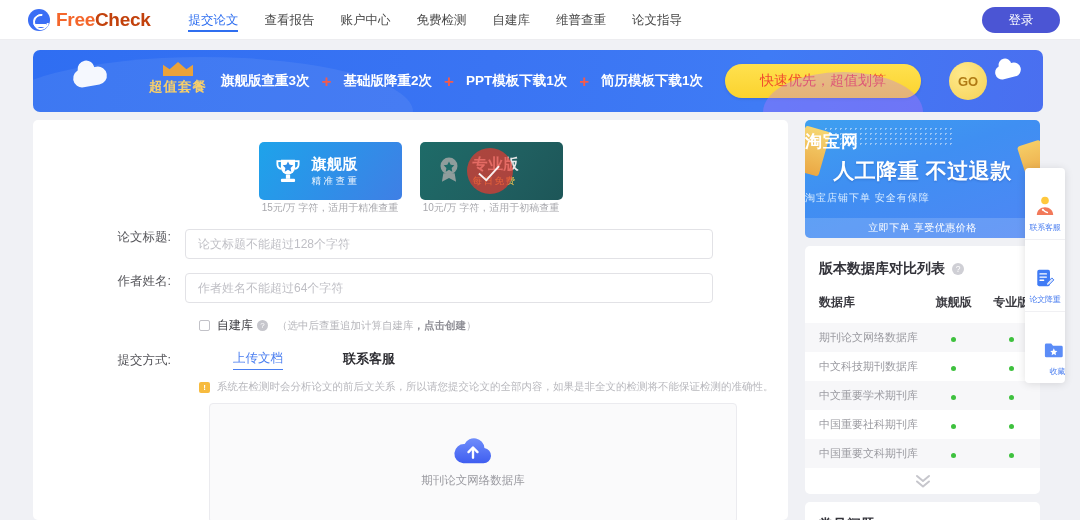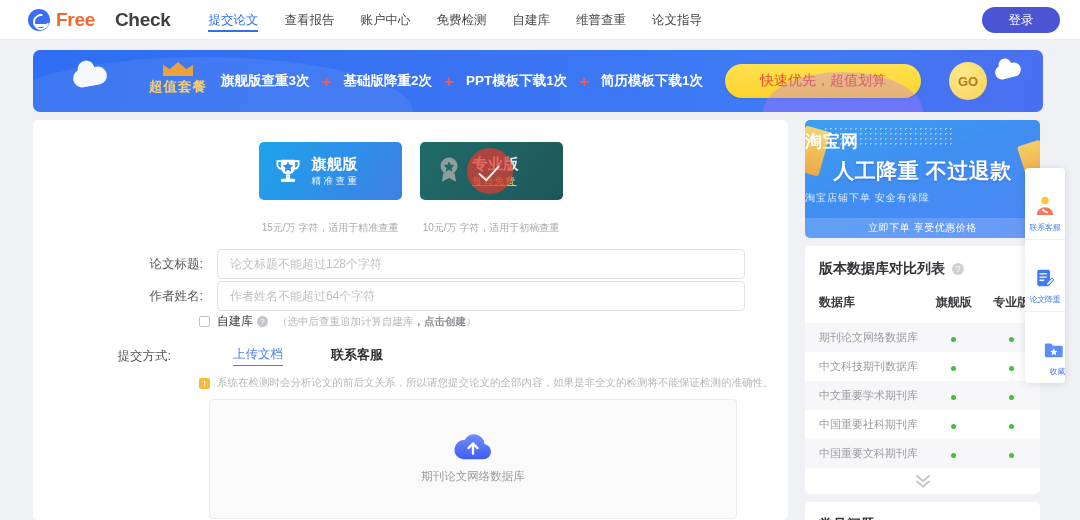--- a/index.html
+++ b/index.html
@@ -29,21 +29,21 @@
     width: 12px; height: 12px; border-radius: 50%;
     border: 2.5px solid #fff; border-right-color: transparent;
     transform: rotate(-35deg);
   }
   .logo-mark::after {
     content: ""; position: absolute; left: 7px; bottom: 4px;
     width: 11px; height: 2.5px; background: #fff;
   }
   .logo-text { font-size: 19px; font-weight: bold; letter-spacing: -0.3px; }
   .logo-free { color: #f4662b; }
-  .logo-check { color: #404040; margin-left: 20px; }
+  .logo-check { color: #c2410c; }
 
   .nav { display: flex; align-items: center; margin-left: 38px; height: 40px; }
   .nav-item {
     font-size: 12.5px; color: #4a4a4a; margin-right: 26px;
     cursor: pointer; height: 40px; line-height: 40px; position: relative;
     white-space: nowrap;
   }
   .nav-item.active { color: #2f6ff0; }
   .nav-item.active::after {
     content: ""; position: absolute; left: 0; right: 0; bottom: 8px;
@@ -138,41 +138,41 @@
     display: flex; align-items: center; padding-left: 12px;
     position: relative; cursor: pointer; overflow: hidden;
   }
   .ver-flag { background: linear-gradient(125deg,#1ea3ea 0%,#2f8fe8 55%,#3f7fe5 100%); }
   .ver-pro  { background: linear-gradient(125deg,#1e6b68 0%,#205f60 60%,#1d5658 100%); }
   .ver-icon { width: 34px; height: 34px; flex: none; margin-right: 7px; }
   .ver-labels { line-height: 1.15; }
   .ver-title { font-size: 15px; font-weight: bold; color: #fff; letter-spacing: .5px; }
   .ver-title.dim { color: #e9e9e9; }
   .ver-sub { font-size: 9.5px; color: rgba(255,255,255,.9); letter-spacing: 2.5px; margin-top: 3px; }
-  .ver-sub.dim { color: #f0c34f; letter-spacing: 1.5px; text-decoration: underline; }
+  .ver-sub.dim { color: #f0c34f; letter-spacing: 1.5px; }
   .stamp {
     position: absolute; left: 47px; top: 6px;
     width: 46px; height: 46px; border-radius: 50%;
     background: rgba(226,58,48,0.72);
   }
   .stamp::after {
     content: ""; position: absolute; left: 12px; top: 17px;
     width: 18px; height: 9px;
     border-left: 2.5px solid rgba(255,255,255,.9);
     border-bottom: 2.5px solid rgba(255,255,255,.9);
     transform: rotate(-48deg);
   }
   .ver-price {
     text-align: center; font-size: 10px; color: #a8a8ad;
-    margin-top: 21px; white-space: nowrap;
+    margin-top: 1px; white-space: nowrap;
   }
 
   
   .form { margin-top: 14px; }
-  .frow { display: flex; align-items: center; margin-bottom: 2px; padding-left: 32px; }
+  .frow { display: flex; margin-bottom: 14px; }
   .flabel {
     width: 152px; text-align: right; padding-right: 14px;
     font-size: 12.5px; color: #55555a;
   }
   .finput {
     width: 528px; height: 30px; border: 1px solid #e2e2e6;
     border-radius: 4px; padding: 0 12px; font-size: 12px; color: #333;
     outline: none; font-family: inherit; background: #fff;
   }
   .finput::placeholder { color: #bfbfc5; }
@@ -185,21 +185,21 @@
   .chk-label { font-size: 12px; color: #3d3d42; margin-right: 4px; }
   .help-i {
     width: 11px; height: 11px; border-radius: 50%; background: #c6c6cc;
     color: #fff; font-size: 8px; display: inline-flex;
     align-items: center; justify-content: center; cursor: pointer; margin-right: 9px;
   }
   .chk-hint { font-size: 10.5px; color: #b6b6bb; }
   .chk-hint b { color: #8e8e95; }
 
   .tabs-row { display: flex; align-items: center; margin-bottom: 10px; }
-  .tabs { display: flex; align-items: center; gap: 48px; margin-left: 200px; }
+  .tabs { display: flex; align-items: center; gap: 60px; margin-left: 200px; }
   .tab { font-size: 12.5px; cursor: pointer; padding-bottom: 2px; }
   .tab.active { color: #4a7ef0; border-bottom: 1px solid #4a7ef0; }
   .tab.idle { color: #2e2e33; font-weight: bold; font-size: 13px; }
 
   .notice { display: flex; align-items: center; margin: 2px 0 9px 166px; }
   .warn-i {
     width: 11px; height: 11px; border-radius: 2px; background: #f7bb3f;
     color: #fff; font-size: 8px; font-weight: bold;
     display: inline-flex; align-items: center; justify-content: center;
     margin-right: 7px; flex: none;

